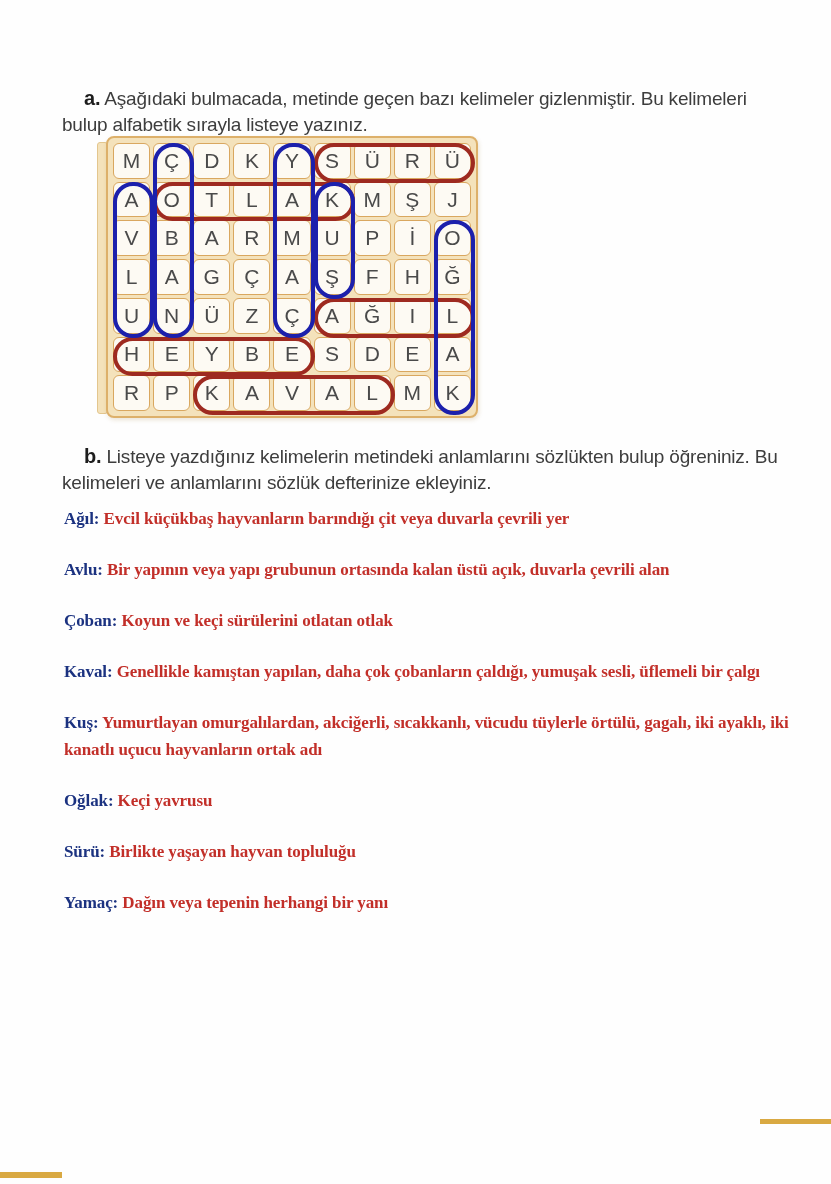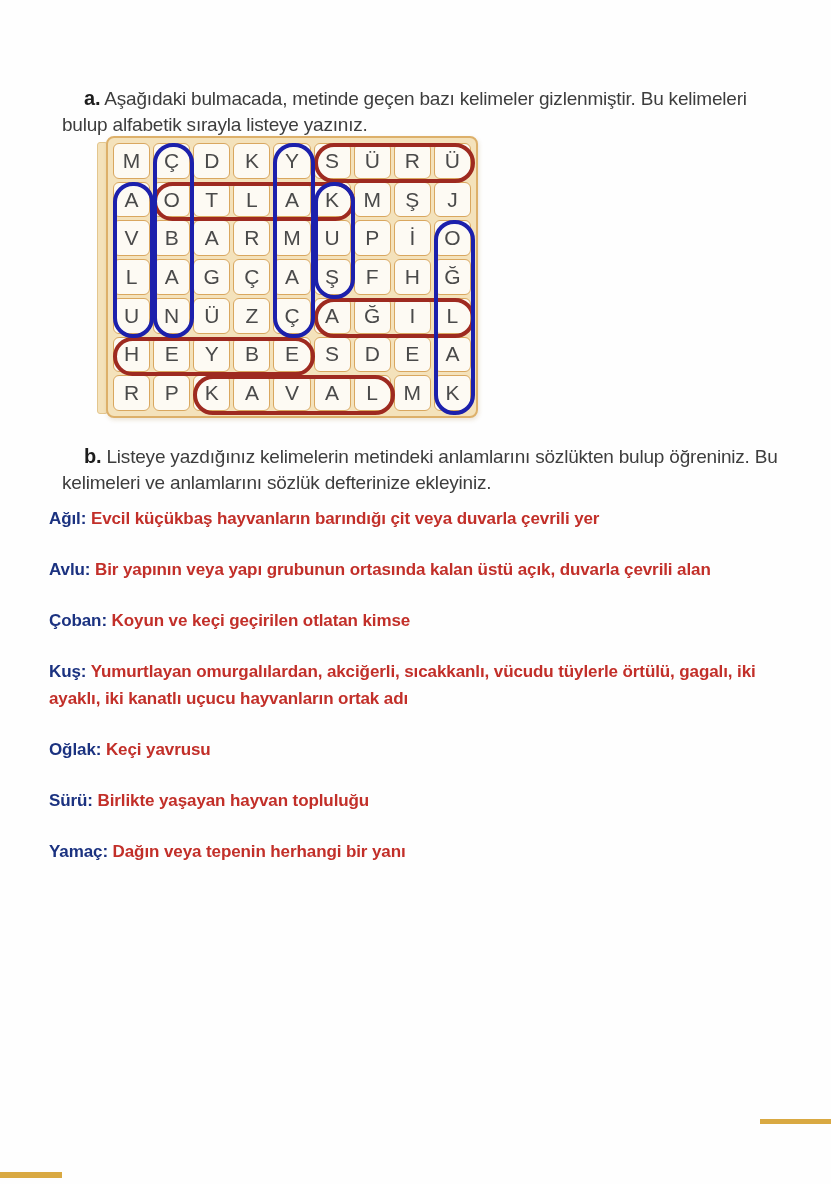--- a/index.html
+++ b/index.html
@@ -45,21 +45,21 @@
     background:linear-gradient(135deg,#f8f7f5 0%,#f3f1ee 70%,#efedea 100%);
     box-shadow:0 4px 10px rgba(0,0,0,.14);
   }
   .note-words{position:absolute;left:82px;top:22px;}
   .note-word{font-size:19px;line-height:23.5px;font-weight:bold;color:var(--note-red);}
   .tape{position:absolute;background:var(--tape);opacity:.95;box-shadow:0 1px 2px rgba(0,0,0,.08);}
   .tape-left{left:-8px;top:-14px;width:52px;height:25px;transform:rotate(-42deg);}
   .tape-right{left:190px;top:-20px;width:27px;height:50px;transform:rotate(1deg);}
 
   
-  .defs{position:absolute;left:49px;top:505px;width:756px;}
+  .defs{position:absolute;left:64px;top:505px;width:756px;font-family:Liberation Serif, serif;}
   .def{margin:0 0 24px 0;font-size:17px;line-height:27px;font-weight:bold;letter-spacing:-0.1px;}
   .term{color:var(--term-blue);}
   .deftext{color:var(--def-red);}
 
   
   .bar-right{position:absolute;left:760px;top:1119px;width:71px;height:5px;background:var(--gold);}
   .bar-bottom-left{position:absolute;left:0;top:1172px;width:62px;height:6px;background:var(--gold);}
 </style>
 </head>
 <body style="--grid-bg: #f4e2bb; --cell-bg: #fdfaf3; --cell-border: #d9a75f; --term-blue: #1b3280; --def-red: #c22f29; --note-red: #d02e28; --tape: #ebc89e; --gold: #d9a942;">
@@ -145,21 +145,22 @@
       <div class="capsule" style="left: 205.55px; top: 43.71px; width: 41.11px; height: 117.13px; border-color: rgb(28, 32, 172);"></div>
       <div class="capsule" style="left: 325.88px; top: 82.42px; width: 41.11px; height: 194.55px; border-color: rgb(28, 32, 172);"></div>
     </div>
 
 
   <p class="instr" id="instruction-b"><b>b.</b> <span>Listeye yazdığınız kelimelerin metindeki anlamlarını sözlükten bulup öğreniniz. Bu kelimeleri ve anlamlarını sözlük defterinize ekleyiniz.</span></p>
 
   <div class="defs" id="definitions">
       <p class="def"><span class="term">Ağıl:</span><span class="deftext"> Evcil küçükbaş hayvanların barındığı çit veya duvarla çevrili yer</span></p>
       <p class="def"><span class="term">Avlu:</span><span class="deftext"> Bir yapının veya yapı grubunun ortasında kalan üstü açık, duvarla çevrili alan</span></p>
-      <p class="def"><span class="term">Çoban:</span><span class="deftext"> Koyun ve keçi geçirilen otlatan kimse</span></p>
+      <p class="def"><span class="term">Çoban:</span><span class="deftext"> Koyun ve keçi sürülerini otlatan otlak</span></p>
+      <p class="def"><span class="term">Kaval:</span><span class="deftext"> Genellikle kamıştan yapılan, daha çok çobanların çaldığı, yumuşak sesli, üflemeli bir çalgı</span></p>
       <p class="def"><span class="term">Kuş:</span><span class="deftext"> Yumurtlayan omurgalılardan, akciğerli, sıcakkanlı, vücudu tüylerle örtülü, gagalı, iki ayaklı, iki kanatlı uçucu hayvanların ortak adı</span></p>
       <p class="def"><span class="term">Oğlak:</span><span class="deftext"> Keçi yavrusu</span></p>
       <p class="def"><span class="term">Sürü:</span><span class="deftext"> Birlikte yaşayan hayvan topluluğu</span></p>
       <p class="def"><span class="term">Yamaç:</span><span class="deftext"> Dağın veya tepenin herhangi bir yanı</span></p>
     </div>
 
   <div class="bar-right"></div>
   <div class="bar-bottom-left"></div>
 
 </div>

